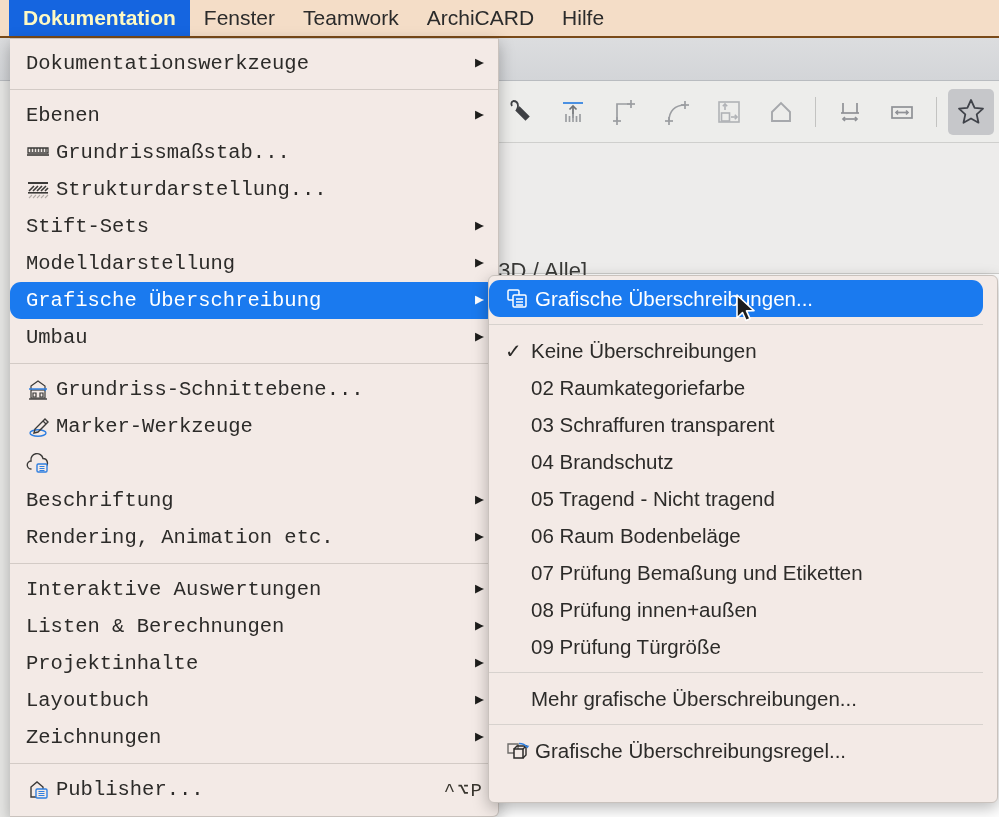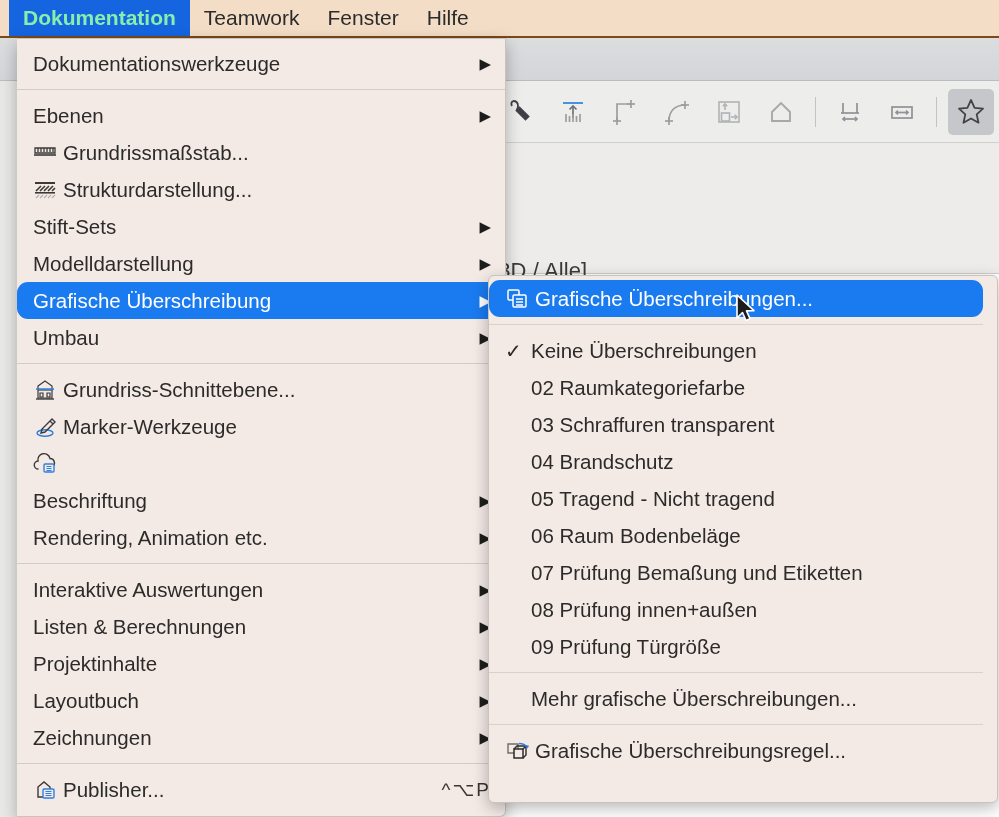--- a/index.html
+++ b/index.html
@@ -61,36 +61,37 @@
     display: flex; align-items: stretch;
     padding-left: 9px;
   }
   .menubar-item {
     display: flex; align-items: center;
     padding: 0 14px;
     font-size: 21px;
     color: #2b2b2b;
     white-space: nowrap;
   }
-  .menubar-item.selected { background: #1565e0; color: #86efac; font-weight: 700; }
+  .menubar-item.selected { background: #1565e0; color: #fef9c3; font-weight: 700; }
 
   
   .menu-panel {
     position: absolute;
     background: #f3eae6;
     border: 1px solid #c9c2bd;
     border-radius: 0 0 6px 6px;
     box-shadow: 0 5px 16px rgba(0,0,0,.28);
     padding: 4px 0;
   }
   #menu-main {
-    left: 17px; top: 38px; width: 489px; height: 779px;
+    left: 10px; top: 38px; width: 489px; height: 779px;
     border-left: none;
     border-radius: 0 0 6px 0;
     padding: 6px 0 2px 0;
+    font-family: Liberation Mono, monospace;
   }
   #menu-sub {
     left: 488px; top: 275px; width: 510px; height: 528px;
     border-radius: 6px;
     padding: 4px 14px 6px 0;
   }
 
   .mi {
     position: relative;
     display: flex; align-items: center;
@@ -232,22 +233,23 @@
       <svg width="32" height="32" viewBox="0 0 32 32" fill="none" stroke="#40434a" stroke-width="1.8" stroke-linejoin="round">
         <path d="M16 4l3.6 7.8 8.4.9-6.3 5.7 1.8 8.3L16 22.5 8.5 26.7l1.8-8.3L4 12.7l8.4-.9z"></path>
       </svg>
     </div>
   </div>
 
   <div class="doc-tab-text">[3D / Alle]</div>
 
   <div class="menubar">
     <div class="menubar-item selected">Dokumentation</div>
+    <div class="menubar-item">Fenster</div>
     <div class="menubar-item">Teamwork</div>
-    <div class="menubar-item">Fenster</div>
+    <div class="menubar-item">ArchiCARD</div>
     <div class="menubar-item">Hilfe</div>
   </div>
 
   <div class="menu-panel" id="menu-main">
 
     <div class="mi tall">
       <span class="mi-label">Dokumentationswerkzeuge</span>
       <span class="mi-arrow">▶</span>
     </div>
 

